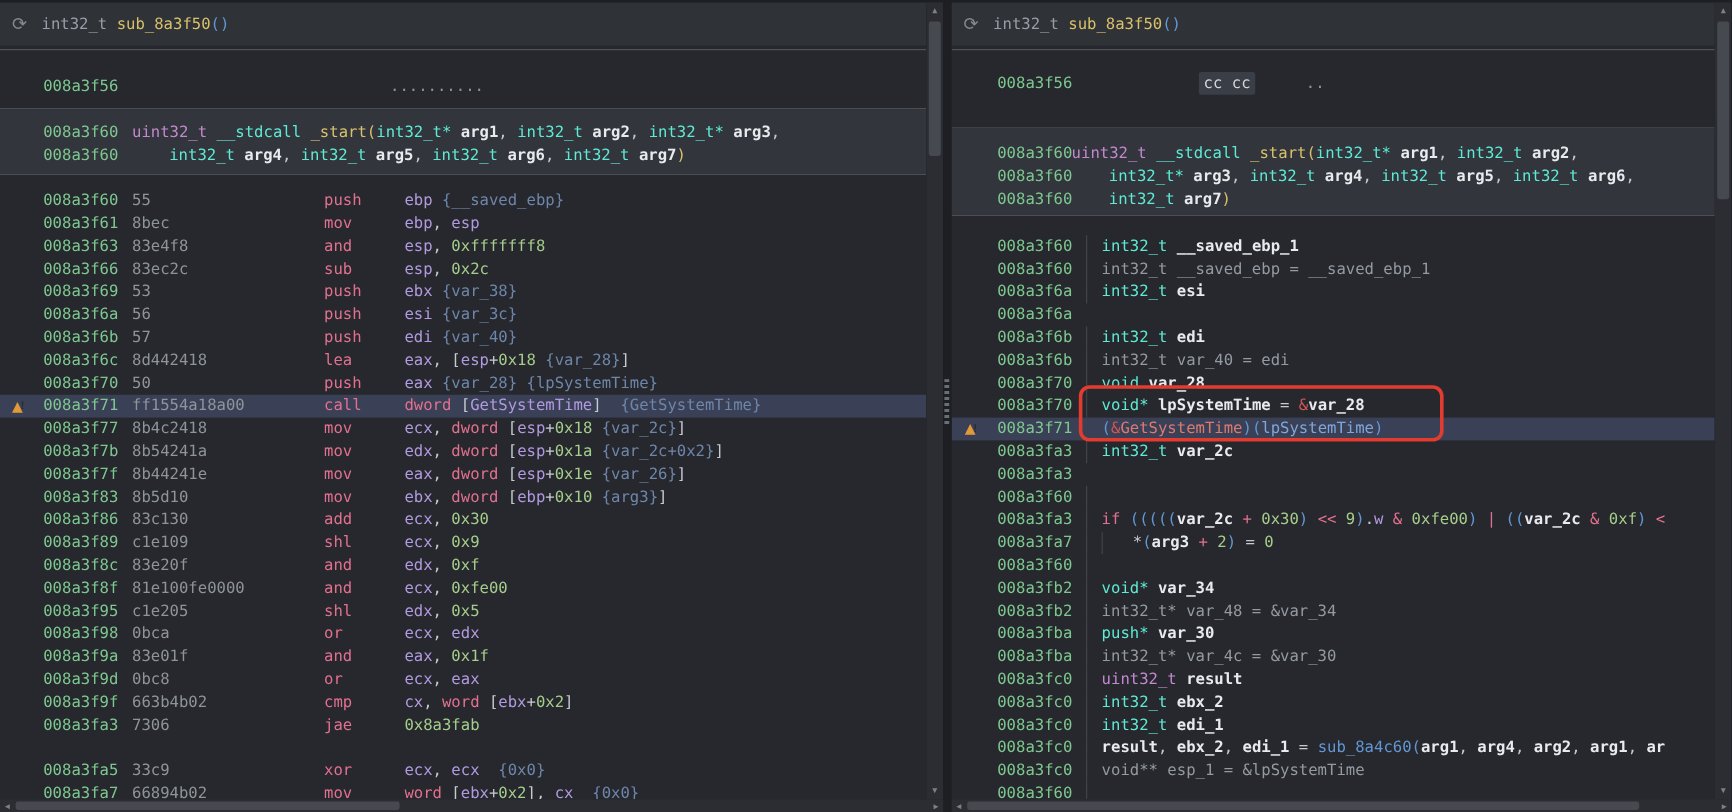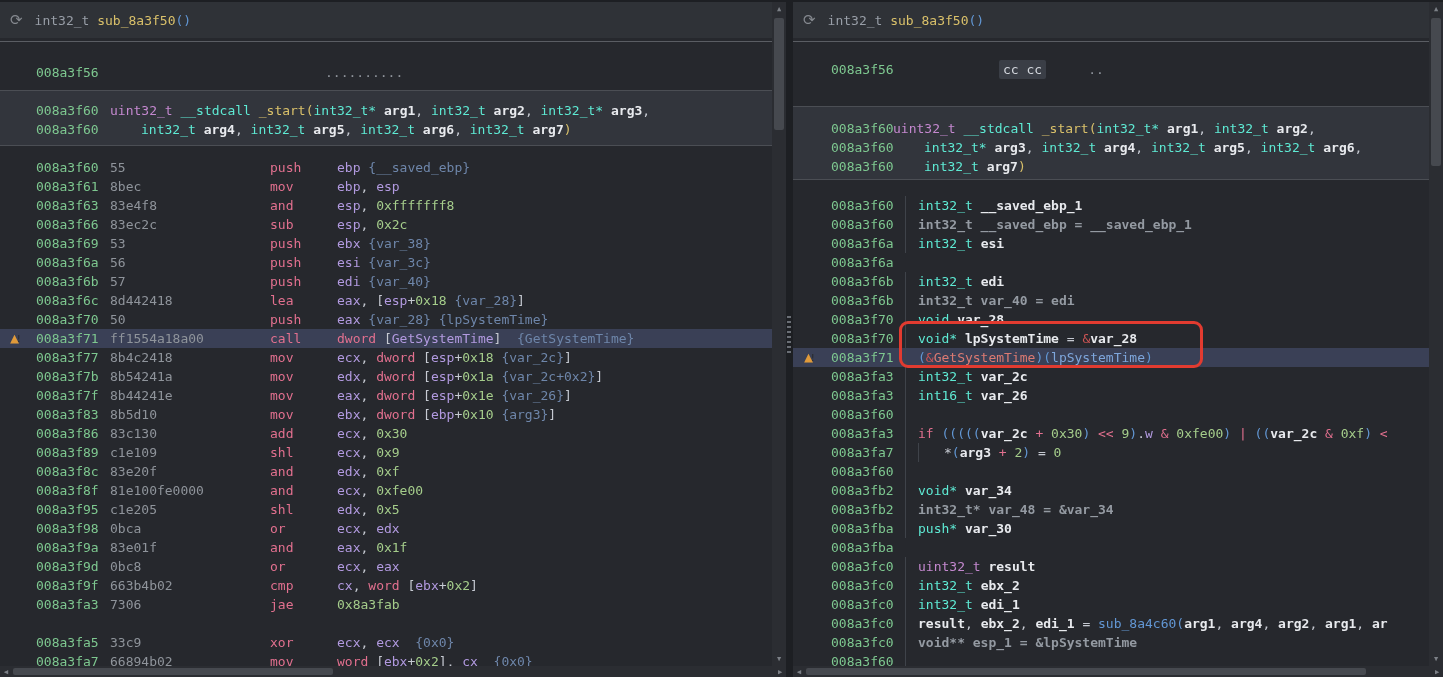--- a/index.html
+++ b/index.html
@@ -51,21 +51,21 @@
   .g{color:#5eead4}
   .v{color:#e8eaee;font-weight:700}
   .p{color:#c6cad2}
   .f{color:#d9c06a}
   .u{color:#6297d4}
   .ub{color:#7ea6dc}
   .i{color:#dc7a72}
   .o{color:#cf5555}
   .d{color:#8f949b}
   .h{background:#3a3e46;color:#d3d7dd;padding:0 4px;border-radius:2px;flex:none}
-  .dim .tk{color:#949aa2 !important;font-weight:bold}
+  .dim .tk{color:#949aa2 !important;font-weight:normal}
   .warnico{position:relative;width:16px;height:15px;flex:none}
   .warnico .tri{position:absolute;left:0;top:0;color:#e09a3a;font-size:15px;line-height:15px}
   .warnico .ex{position:absolute;left:6px;top:3px;font-size:9px;line-height:11px;color:#2a2c31;font-weight:700}
   .redbox{position:absolute;left:106px;top:319px;width:304px;height:47px;border:3px solid #e23b30;border-radius:9px;pointer-events:none;z-index:4}
   
   .vsb{position:absolute;top:2px;width:14px;height:664px;background:#2b2d32}
   .vsb-left{left:772px}
   .vsb-right{left:1429px}
   .arr{position:absolute;color:#7c8087;font-size:7px;display:flex;align-items:center;justify-content:center}
   .vsb .arr{left:0;width:14px;height:14px}
@@ -179,29 +179,29 @@
           <div class="row"><span class="cgr"></span><span class="car a">008a3f60</span><span class="coder"><span class="tk g">int32_t</span><span class="tk p"> </span><span class="tk v">__saved_ebp_1</span></span></div>
           <div class="row dim"><span class="cgr"></span><span class="car a">008a3f60</span><span class="coder"><span class="tk g">int32_t __saved_ebp = __saved_ebp_1</span></span></div>
           <div class="row"><span class="cgr"></span><span class="car a">008a3f6a</span><span class="coder"><span class="tk g">int32_t</span><span class="tk p"> </span><span class="tk v">esi</span></span></div>
           <div class="row dim"><span class="cgr"></span><span class="car a">008a3f6a</span></div>
           <div class="row"><span class="cgr"></span><span class="car a">008a3f6b</span><span class="coder"><span class="tk g">int32_t</span><span class="tk p"> </span><span class="tk v">edi</span></span></div>
           <div class="row dim"><span class="cgr"></span><span class="car a">008a3f6b</span><span class="coder"><span class="tk g">int32_t var_40 = edi</span></span></div>
           <div class="row"><span class="cgr"></span><span class="car a">008a3f70</span><span class="coder"><span class="tk g">void</span><span class="tk p"> </span><span class="tk v">var_28</span></span></div>
           <div class="row"><span class="cgr"></span><span class="car a">008a3f70</span><span class="coder"><span class="tk g">void*</span><span class="tk p"> </span><span class="tk v">lpSystemTime</span><span class="tk p"> = </span><span class="tk o">&amp;</span><span class="tk v">var_28</span></span></div>
           <div class="row sel"><span class="cgr"><span class="warnico"><span class="tri">▲</span><span class="ex">!</span></span></span><span class="car a">008a3f71</span><span class="coder"><span class="tk u">(</span><span class="tk o">&amp;</span><span class="tk i">GetSystemTime</span><span class="tk u">)(</span><span class="tk ub">lpSystemTime</span><span class="tk u">)</span></span></div>
           <div class="row"><span class="cgr"></span><span class="car a">008a3fa3</span><span class="coder"><span class="tk g">int32_t</span><span class="tk p"> </span><span class="tk v">var_2c</span></span></div>
-          <div class="row"><span class="cgr"></span><span class="car a">008a3fa3</span><span class="coder"><span class="tk g">int16_t</span><span class="tk p"> </span><span class="tk v">var_26</span></span></div>
+          <div class="row"><span class="cgr"></span><span class="car a">008a3fa3</span></div>
           <div class="row"><span class="cgr"></span><span class="car a">008a3f60</span><span class="coder"></span></div>
           <div class="row"><span class="cgr"></span><span class="car a">008a3fa3</span><span class="coder"><span class="tk k">if</span><span class="tk p"> </span><span class="tk u">(((((</span><span class="tk v">var_2c</span><span class="tk p"> </span><span class="tk m">+</span><span class="tk p"> </span><span class="tk n">0x30</span><span class="tk u">)</span><span class="tk p"> </span><span class="tk m">&lt;&lt;</span><span class="tk p"> </span><span class="tk n">9</span><span class="tk u">)</span><span class="tk p">.</span><span class="tk r">w</span><span class="tk p"> </span><span class="tk m">&amp;</span><span class="tk p"> </span><span class="tk n">0xfe00</span><span class="tk u">)</span><span class="tk p"> </span><span class="tk m">|</span><span class="tk p"> </span><span class="tk u">((</span><span class="tk v">var_2c</span><span class="tk p"> </span><span class="tk m">&amp;</span><span class="tk p"> </span><span class="tk n">0xf</span><span class="tk u">)</span><span class="tk p"> </span><span class="tk m">&lt;</span></span></div>
           <div class="row"><span class="cgr"></span><span class="car a">008a3fa7</span><span class="coder"><span class="ind"></span><span class="tk p">*</span><span class="tk u">(</span><span class="tk v">arg3</span><span class="tk p"> </span><span class="tk m">+</span><span class="tk p"> </span><span class="tk n">2</span><span class="tk u">)</span><span class="tk p"> = </span><span class="tk n">0</span></span></div>
           <div class="row"><span class="cgr"></span><span class="car a">008a3f60</span><span class="coder"></span></div>
           <div class="row"><span class="cgr"></span><span class="car a">008a3fb2</span><span class="coder"><span class="tk g">void*</span><span class="tk p"> </span><span class="tk v">var_34</span></span></div>
           <div class="row dim"><span class="cgr"></span><span class="car a">008a3fb2</span><span class="coder"><span class="tk g">int32_t* var_48 = &amp;var_34</span></span></div>
           <div class="row"><span class="cgr"></span><span class="car a">008a3fba</span><span class="coder"><span class="tk g">push*</span><span class="tk p"> </span><span class="tk v">var_30</span></span></div>
-          <div class="row dim"><span class="cgr"></span><span class="car a">008a3fba</span></div>
+          <div class="row dim"><span class="cgr"></span><span class="car a">008a3fba</span><span class="coder"><span class="tk g">int32_t* var_4c = &amp;var_30</span></span></div>
           <div class="row"><span class="cgr"></span><span class="car a">008a3fc0</span><span class="coder"><span class="tk t">uint32_t</span><span class="tk p"> </span><span class="tk v">result</span></span></div>
           <div class="row"><span class="cgr"></span><span class="car a">008a3fc0</span><span class="coder"><span class="tk g">int32_t</span><span class="tk p"> </span><span class="tk v">ebx_2</span></span></div>
           <div class="row"><span class="cgr"></span><span class="car a">008a3fc0</span><span class="coder"><span class="tk g">int32_t</span><span class="tk p"> </span><span class="tk v">edi_1</span></span></div>
           <div class="row"><span class="cgr"></span><span class="car a">008a3fc0</span><span class="coder"><span class="tk v">result</span><span class="tk p">, </span><span class="tk v">ebx_2</span><span class="tk p">, </span><span class="tk v">edi_1</span><span class="tk p"> = </span><span class="tk u">sub_8a4c60(</span><span class="tk v">arg1</span><span class="tk p">, </span><span class="tk v">arg4</span><span class="tk p">, </span><span class="tk v">arg2</span><span class="tk p">, </span><span class="tk v">arg1</span><span class="tk p">, </span><span class="tk v">ar</span></span></div>
           <div class="row dim"><span class="cgr"></span><span class="car a">008a3fc0</span><span class="coder"><span class="tk g">void** esp_1 = &amp;lpSystemTime</span></span></div>
           <div class="row"><span class="cgr"></span><span class="car a">008a3f60</span><span class="coder"></span></div>
         </div>
       </div>
     <div class="redbox"></div>
   </div>

